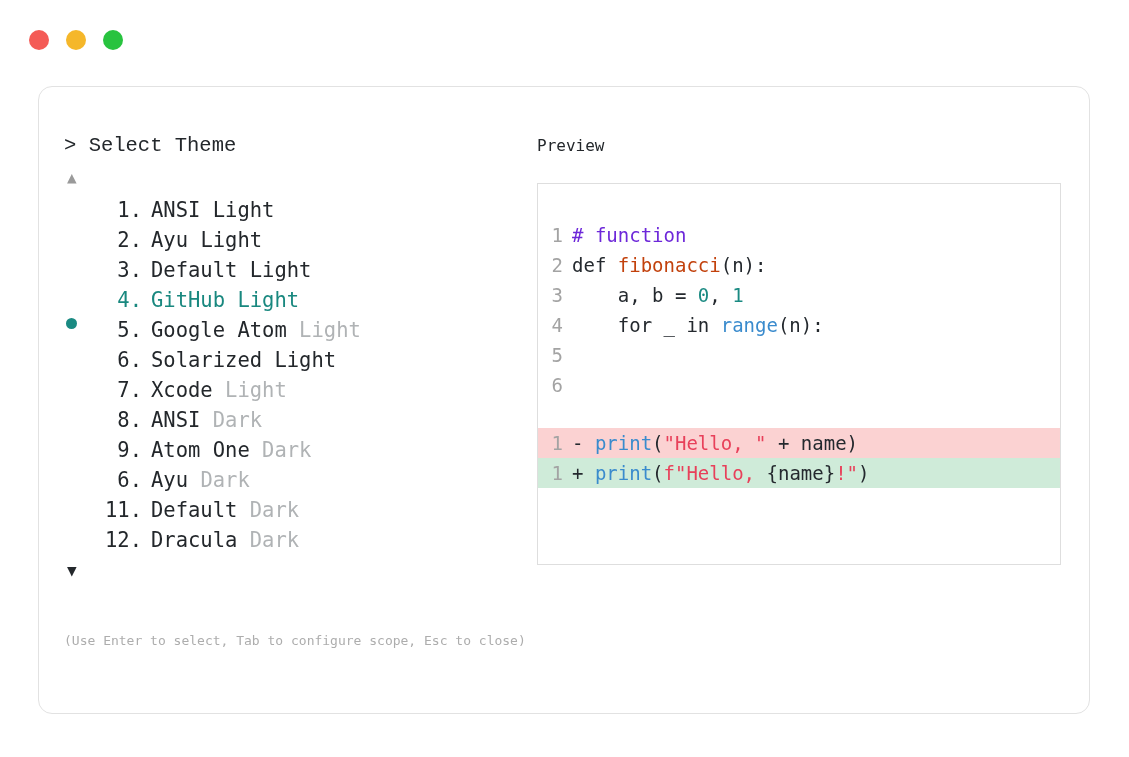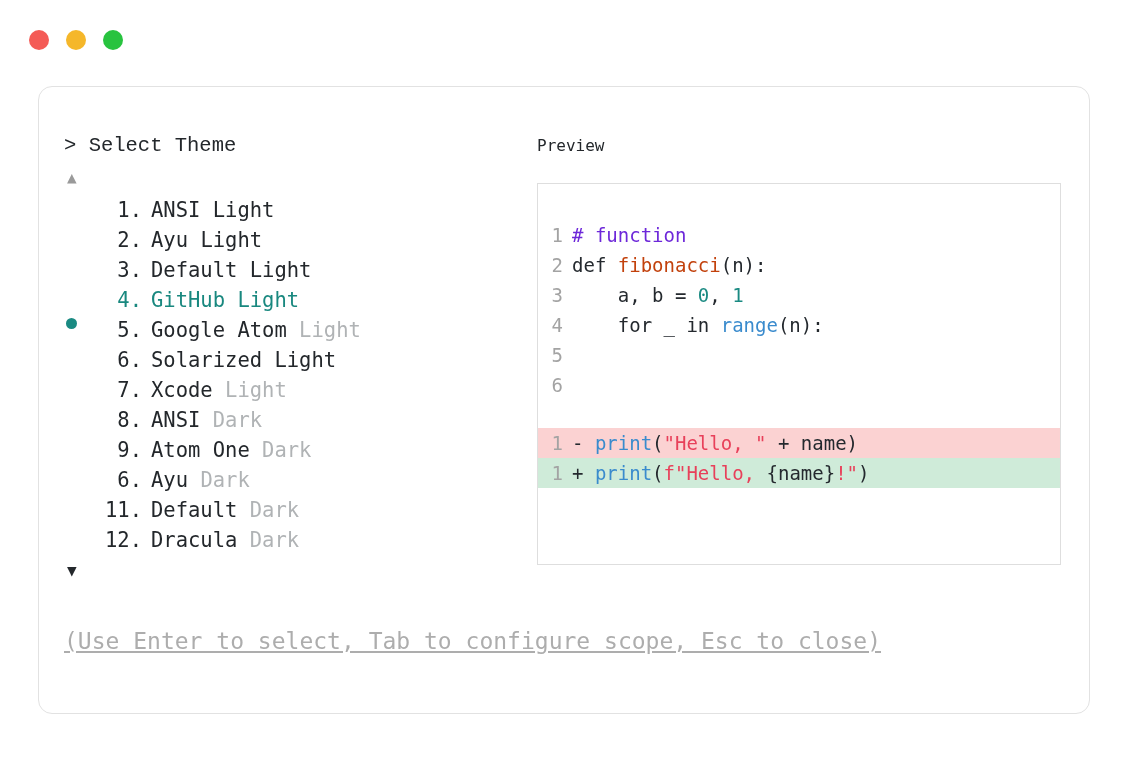--- a/index.html
+++ b/index.html
@@ -176,25 +176,24 @@
   .tok-plain   { color: #24292e; }
   .code-line.diff-del { background: #fbd2d2; }
   .code-line.diff-add { background: #cfebd9; }
   .diff-sign { color: #24292e; }
 
   
   .hint {
     position: absolute;
     left: 25px;
     top: 541px;
-    font-size: 23px;
+    font-size: 13px;
     line-height: 26px;
     color: #adadad;
     white-space: pre;
-    text-decoration: underline;
   }
 </style>
 </head>
 <body>
 
 <div class="titlebar">
   <div class="dot dot-close"></div>
   <div class="dot dot-min"></div>
   <div class="dot dot-max"></div>
 </div>

